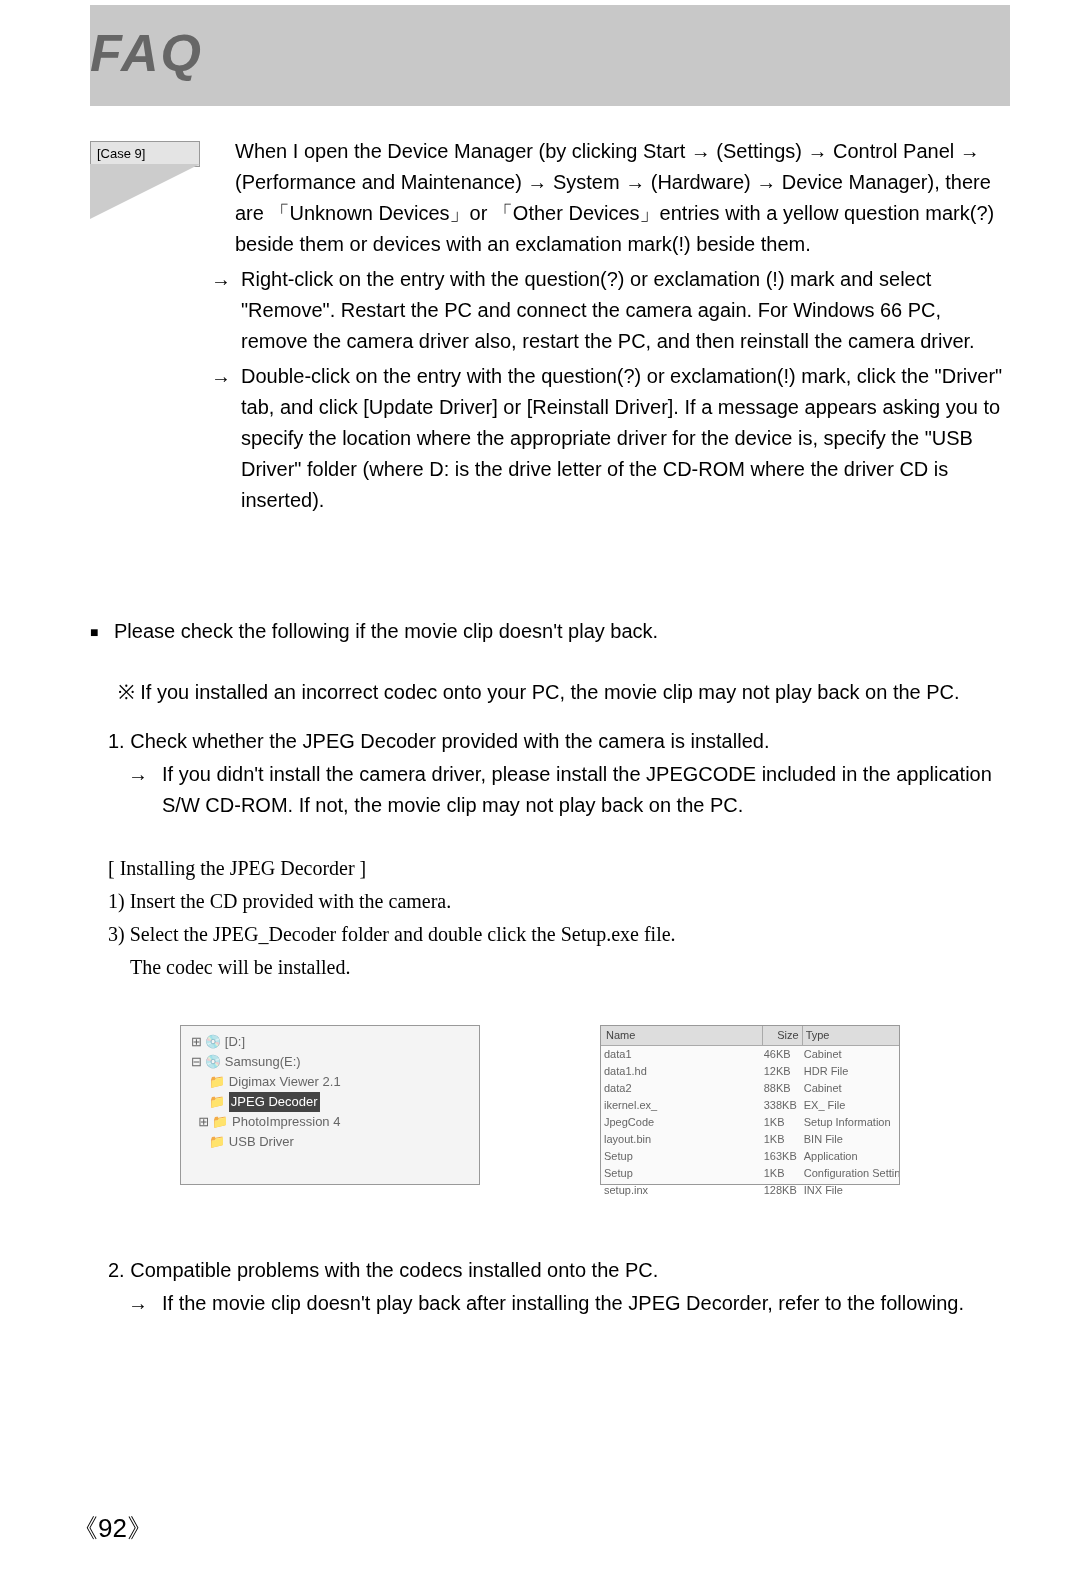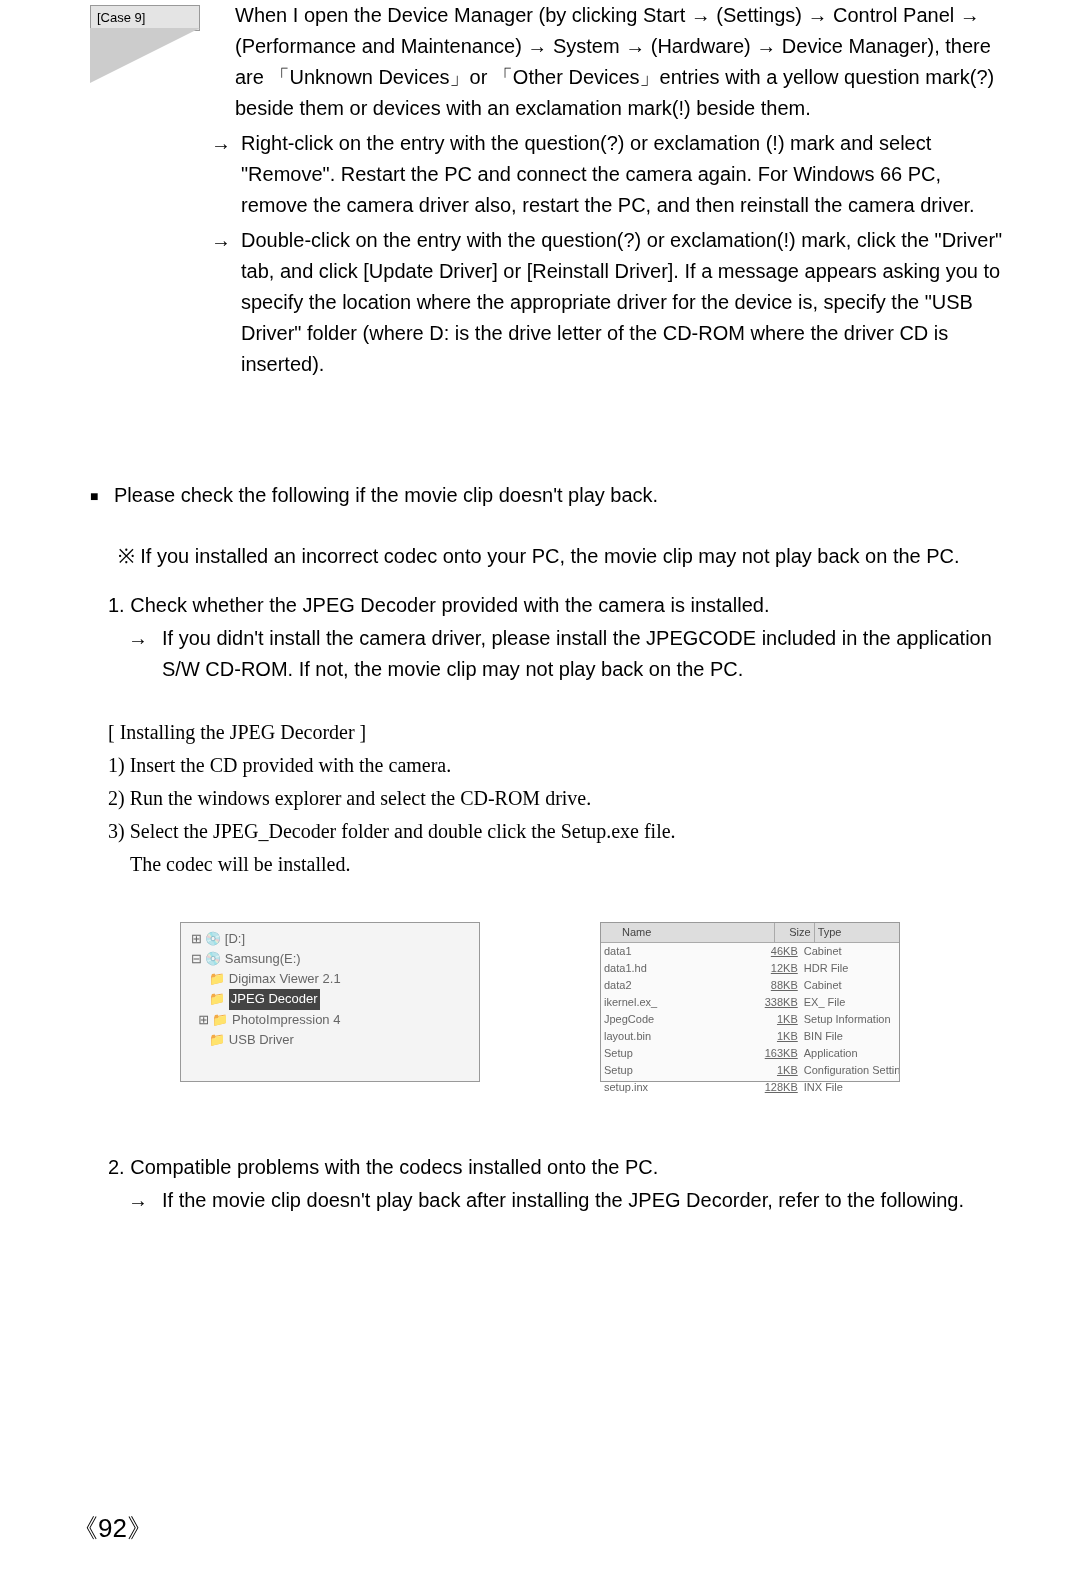--- a/index.html
+++ b/index.html
@@ -131,44 +131,47 @@
     border: 1px solid #999;
     background: #fafafa;
     font-size: 11px;
     color: #666;
     font-family: Tahoma, sans-serif;
   }
   .list-box .hdr {
     display:flex; background:#ddd; border-bottom:1px solid #aaa;
     font-size:11px; color:#444;
   }
-  .list-box .hdr span:nth-child(1){flex:2;padding:1px 21px;border-right:1px solid #aaa;}
+  .list-box .hdr span:nth-child(1){flex:2;padding:1px 5px;border-right:1px solid #aaa;}
   .list-box .hdr span:nth-child(2){flex:0 0 40px;padding:1px 3px;border-right:1px solid #aaa;text-align:right;}
   .list-box .hdr span:nth-child(3){flex:1.2;padding:1px 3px;}
   .list-box .row { display:flex; }
   .list-box .row span:nth-child(1){flex:2;padding:0 3px;white-space:nowrap;overflow:hidden;}
-  .list-box .row span:nth-child(2){flex:0 0 40px;padding:0 3px;text-align:right;text-decoration:underline;}
+  .list-box .row span:nth-child(2){flex:0 0 40px;padding:0 3px;text-align:left;}
   .list-box .row span:nth-child(3){flex:1.2;padding:0 3px;white-space:nowrap;overflow:hidden;}
   .num-row2 {
     margin-left: 18px;
     margin-top: 70px;
   }
   .pagenum {
     position: absolute;
     bottom: 36px;
     left: 72px;
     font-size: 26px;
   }
   .pagenum .ang { font-family: serif; }
 </style>
 </head>
 <body>
 
 <div class="page">
 
+  <div class="header-bar">
+    <div class="faq-title">FAQ</div>
+  </div>
 
   <div class="case-row">
     <div class="case-box">
       <div class="case-label">[Case 9]</div>
       <div class="case-tri"></div>
     </div>
     <div class="case-body">
       <div>When I open the Device Manager (by clicking Start → (Settings) → Control Panel → (Performance and Maintenance) → System → (Hardware) → Device Manager), there are 「Unknown Devices」or 「Other Devices」entries with a yellow question mark(?) beside them or devices with an exclamation mark(!) beside them.</div>
       <div class="arrow-line">
         <div class="arrow-sym">→</div>
@@ -196,21 +199,20 @@
       <div>1. Check whether the JPEG Decoder provided with the camera is installed.</div>
       <div class="sub-arrow">
         <div class="arrow-sym">→</div>
         <div>If you didn't install the camera driver, please install the JPEGCODE included in the application S/W CD-ROM. If not, the movie clip may not play back on the PC.</div>
       </div>
     </div>
 
     <div class="inst-block">
       <div>[ Installing the JPEG Decorder ]</div>
       <div>1) Insert the CD provided with the camera.</div>
-      <div>2) Run the windows explorer and select the CD-ROM drive.</div>
       <div>3) Select the JPEG_Decoder folder and double click the Setup.exe file.</div>
       <div style="margin-left:22px">The codec will be installed.</div>
     </div>
 
     <div class="imgs">
       <div class="tree-box">
         <div class="line"><span class="fic">⊞</span>💿 <span>[D:]</span></div>
         <div class="line"><span class="fic">⊟</span>💿 <span>Samsung(E:)</span></div>
         <div class="line">     📁 <span>Digimax Viewer 2.1</span></div>
         <div class="line">     📁 <span class="sel">JPEG Decoder</span></div>

